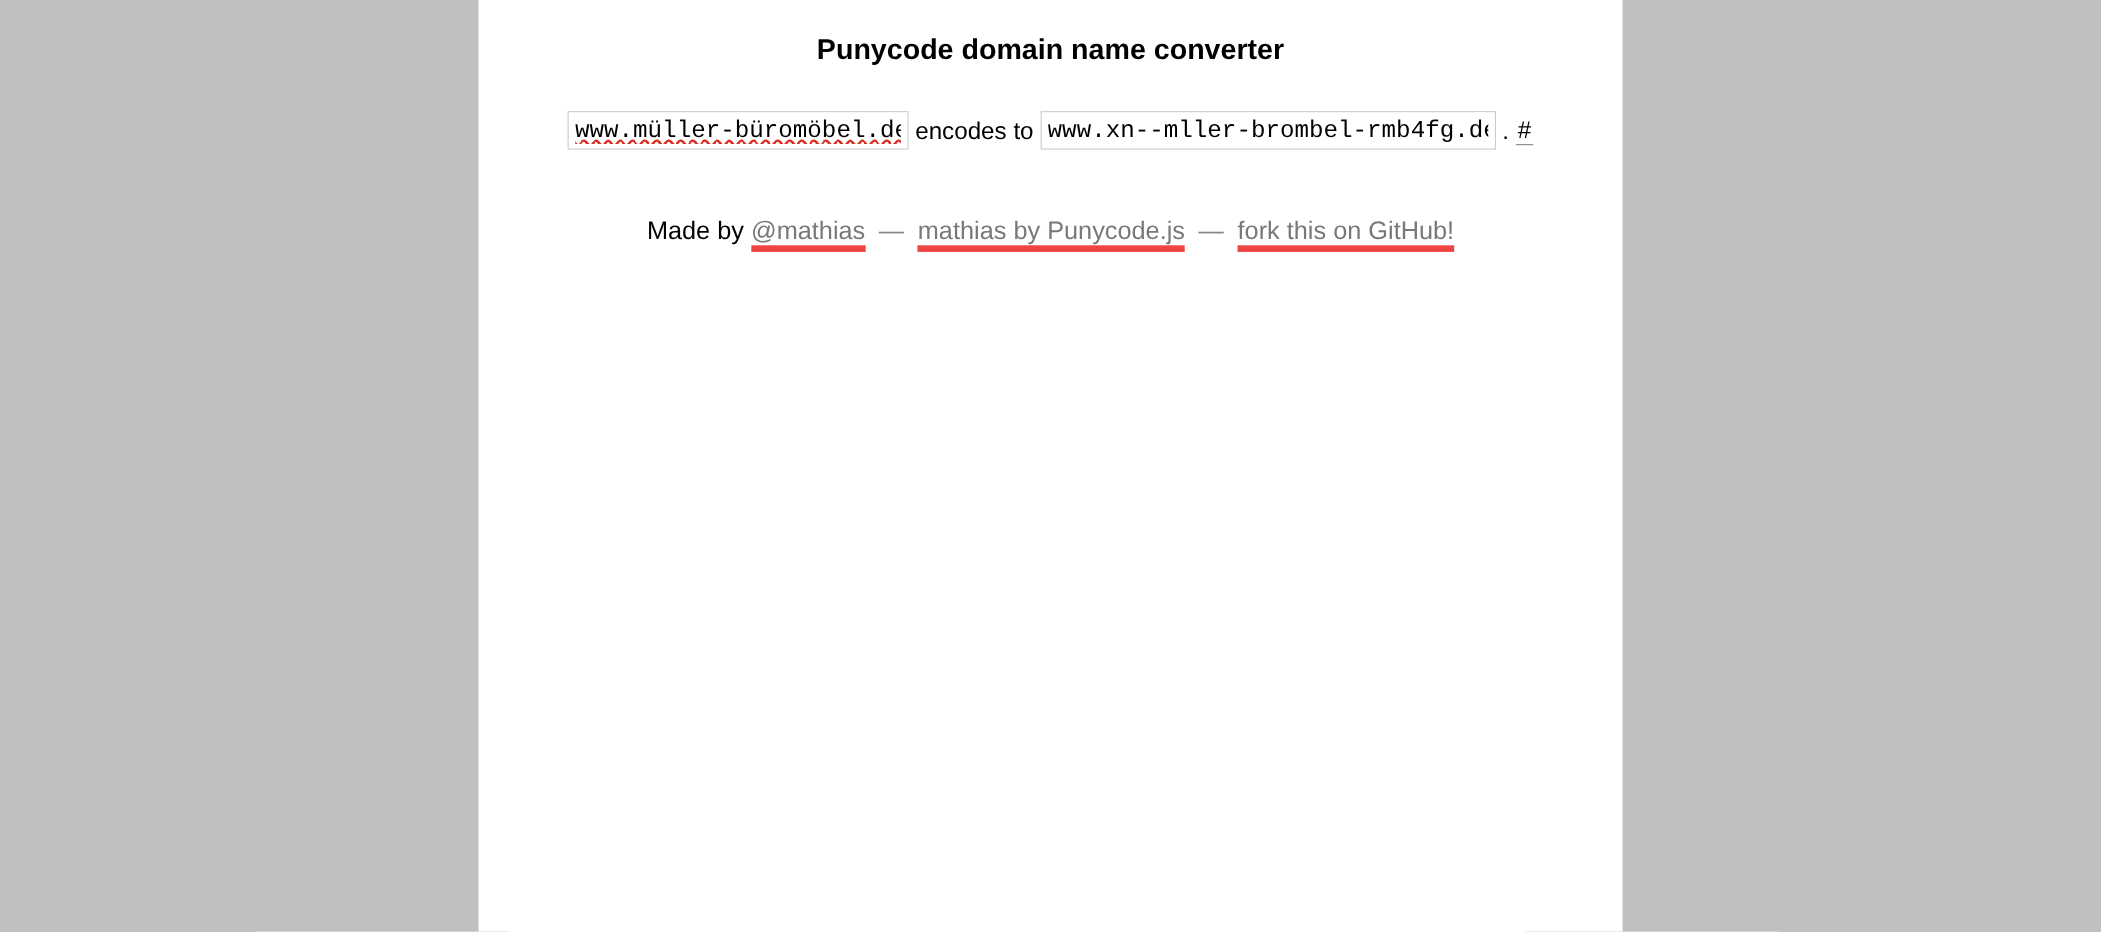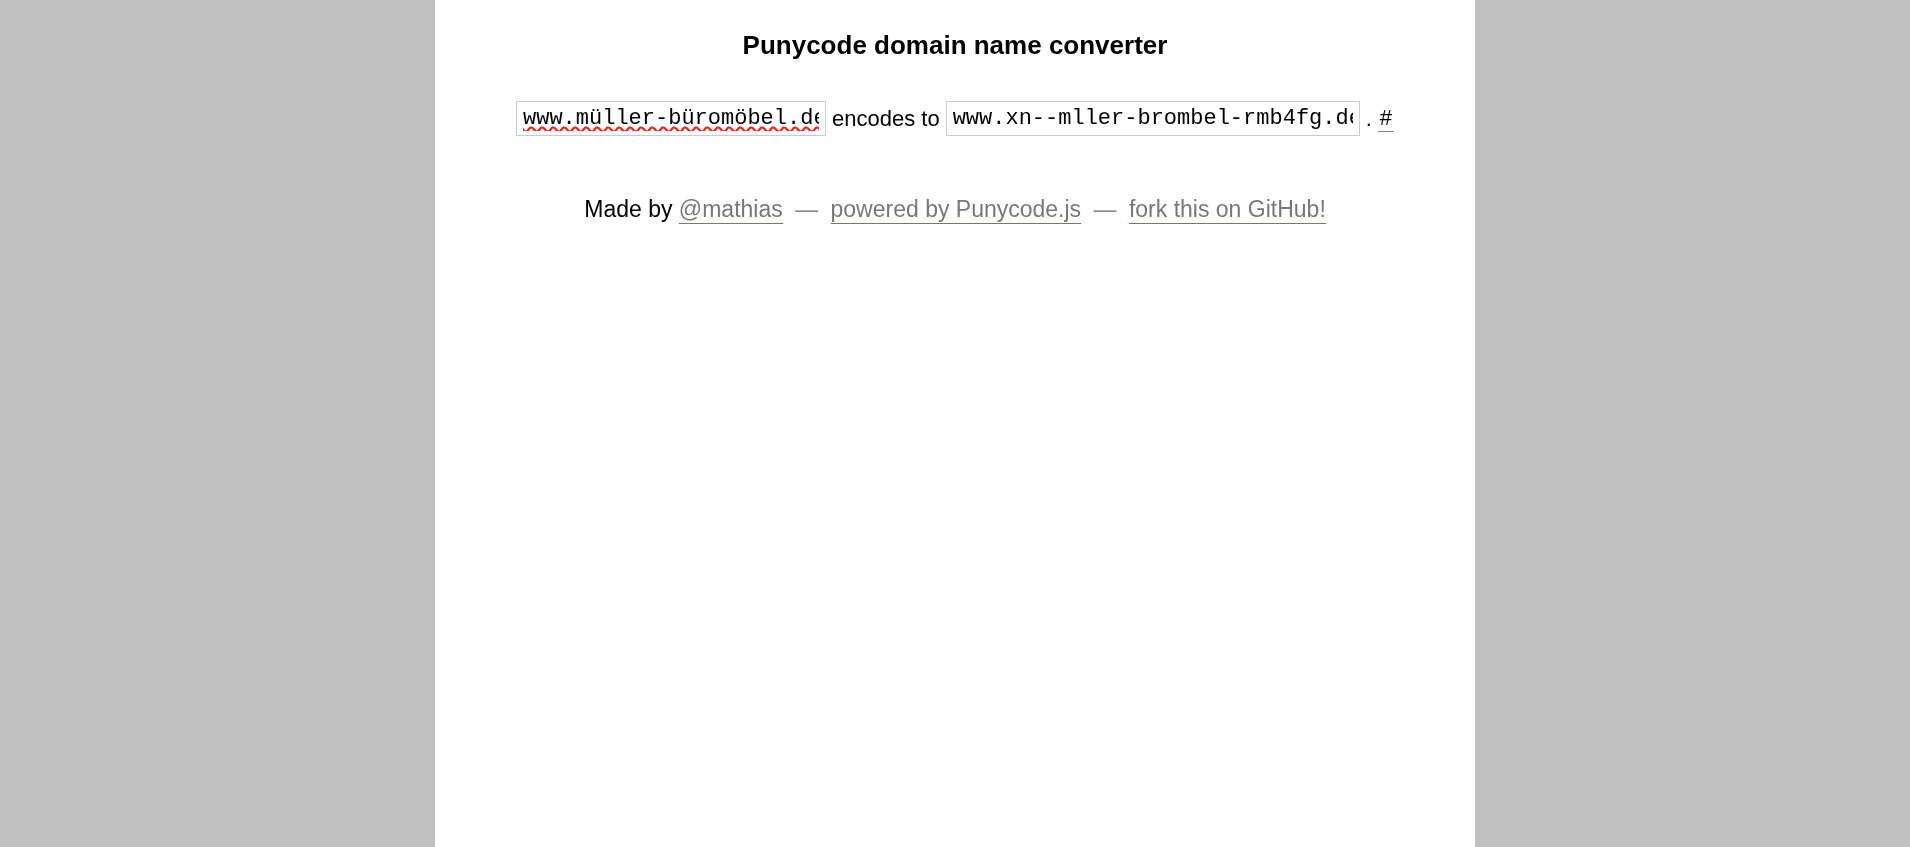--- a/index.html
+++ b/index.html
@@ -64,21 +64,21 @@
       font-family: Arial, sans-serif;
     }
     .footer {
       margin-top: 60px;
       font-size: 23px;
       color: #000;
     }
     .footer a {
       color: #787878;
       text-decoration: none;
-      border-bottom: 1px solid #ef4444;
+      border-bottom: 6px solid #ef4444;
       padding-bottom: 1px;
     }
     .footer .sep {
       color: #888;
       margin: 0 6px;
     }
   </style>
 </head>
 <body>
 
@@ -90,17 +90,17 @@
     <span class="label">encodes to</span>
     <input type="text" class="encoded" value="www.xn--mller-brombel-rmb4fg.de" style="">
     <span>.</span>
     <span class="permalink">#</span>
   </div>
 
   <div class="footer">
     <span>Made by </span>
     <a href="#">@mathias</a>
     <span class="sep"> — </span>
-    <a href="#">powered by Punycode.js</a>
+    <a href="#">mathias by Punycode.js</a>
     <span class="sep"> — </span>
     <a href="#">fork this on GitHub!</a>
   </div>
 </div>
 
 </body></html>

